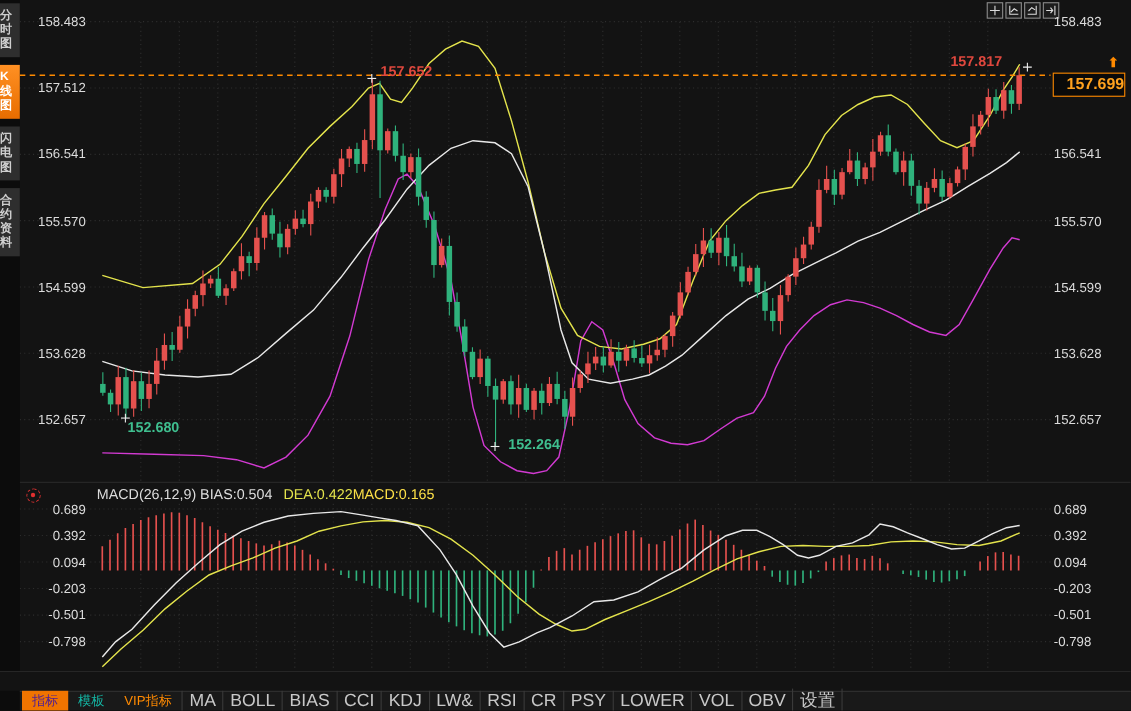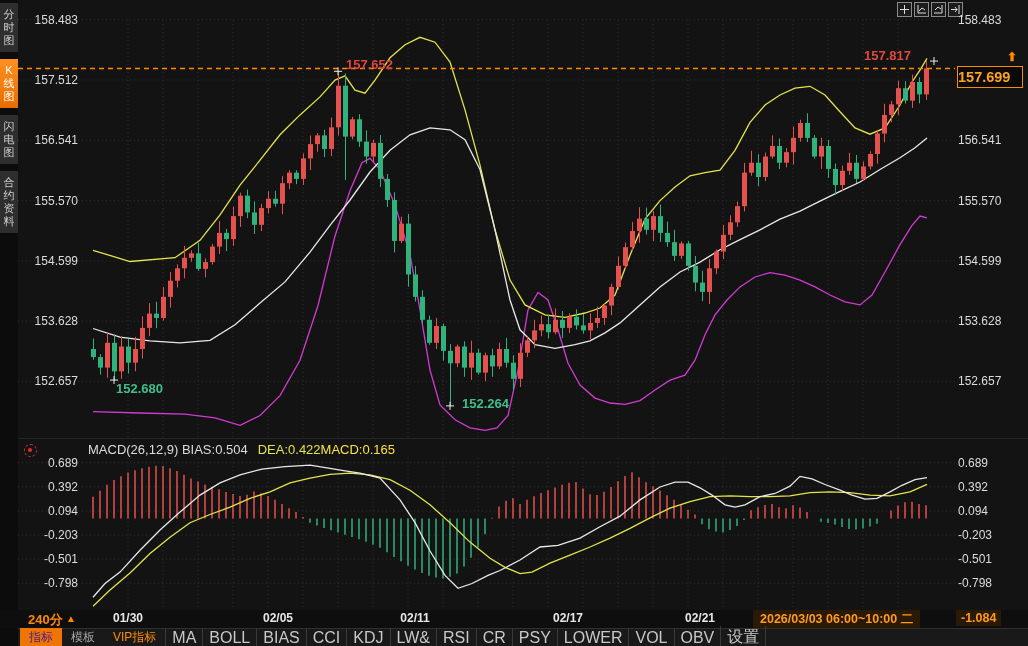--- a/index.html
+++ b/index.html
@@ -1,48 +1,48 @@
 <!DOCTYPE html>
 <html><head>
 <meta charset="utf-8">
 <style>
   html,body{margin:0;padding:0;background:#131313;width:1028px;height:646px;overflow:hidden;}
   #stage{position:relative;width:1028px;height:646px;font-family:"Liberation Sans",sans-serif;background:#131313;}
   #chart-svg{position:absolute;left:0;top:0;}
   #sidebar{position:absolute;left:0;top:0;width:18px;height:610px;background:#0c0c0c;}
-  .side-tab{width:18px;margin:0 0 7px 0;padding:5px 0;background:#2e2e2e;color:#cfcfcf;font-size:11px;line-height:13px;text-align:center;word-break:break-all;}
+  .side-tab{width:18px;margin:0 0 7px 0;padding:5px 0;background:#2e2e2e;color:#cfcfcf;font-size:11px;line-height:13px;word-break:break-all;font-weight:bold;}
   .side-tab.active{background:linear-gradient(#ff9023,#e86d00);color:#fff;}
   #header{position:absolute;left:88px;top:5px;font-size:13px;white-space:nowrap;}
   #header .sym{color:#eceaea;font-weight:bold;}
   #header .per{color:#ff8a00;font-weight:bold;margin-left:2px;}
   #header .minus{display:inline-block;width:11px;height:11px;border:1px solid #ff8a00;border-radius:50%;color:#ff8a00;font-size:10px;line-height:9px;text-align:center;margin:0 5px 0 6px;vertical-align:-1px;}
   #header .boll{color:#dcdcdc;margin-left:5px;}
   #header .up{color:#e3e34c;margin-left:10px;}
   #header .lo{color:#e254e2;margin-left:10px;}
   .plabel{position:absolute;left:30px;width:48px;text-align:right;font-size:12px;color:#dcdcdc;}
   .plabel-r{position:absolute;left:958px;font-size:12px;color:#dcdcdc;}
   .ann{position:absolute;font-size:13px;font-weight:bold;}
   .ann.green{color:#3fbf8f;}
   .ann.red{color:#e0483e;}
-  #price-box{position:absolute;left:957px;top:66px;width:64px;height:20px;border:1px solid #ff8a00;background:#0a0a0a;color:#ffa21e;font-size:14.5px;font-weight:bold;text-align:left;line-height:20px;}
+  #price-box{position:absolute;left:957px;top:66px;width:64px;height:20px;border:1px solid #ff8a00;background:#0a0a0a;color:#ffa21e;font-size:14.5px;font-weight:bold;text-align:right;line-height:20px;}
   #macd-header{position:absolute;left:88px;top:442px;font-size:13px;white-space:nowrap;}
   #macd-header .nm{color:#dcdcdc;}
   #macd-header .dea{color:#e3e34c;margin-left:10px;}
   #macd-header .mac{color:#fde047;margin-left:0;}
   #macd-icon{position:absolute;left:24px;top:444px;width:11px;height:11px;border:1px dashed #d03030;border-radius:50%;}
   #macd-icon:after{content:"";position:absolute;left:3px;top:3px;width:4px;height:4px;background:#e03030;border-radius:50%;}
   #xaxis{position:absolute;left:0;top:610px;width:1028px;height:18px;background:#0e0e0e;}
   .xdate{position:absolute;top:1px;transform:translateX(-50%);font-size:12px;font-weight:bold;color:#e6e6e6;}
   #xperiod{position:absolute;left:28px;top:1px;font-size:13px;font-weight:bold;color:#ff8a00;}
   #xtri{position:absolute;left:66px;top:3px;font-size:10px;color:#ff8a00;}
   #xcur{position:absolute;left:753px;top:0;background:#2a1a05;color:#ff9a1e;font-size:12.5px;font-weight:bold;padding:1px 7px;}
   #xmin{position:absolute;left:956px;top:0;background:#2a1a05;color:#ff9a1e;font-size:12.5px;font-weight:bold;padding:1px 5px;}
   #toolbar{position:absolute;left:18px;top:628px;width:1010px;height:18px;background:#191919;border-top:1px solid #303030;display:flex;align-items:center;padding-left:2px;box-sizing:border-box;}
   #toolbar-corner{position:absolute;left:0;top:628px;width:18px;height:18px;background:#0c0c0c;}
-  .tb-tab{font-size:12px;padding:1px 9px;color:#a3a3a3;}
+  .tb-tab{font-size:12px;padding:1px 9px;color:#14b8a6;}
   .tb-tab.active{background:#f07400;color:#4c1d95;}
   .tb-tab.vip{color:#ff8a00;}
   .tb-item{font-size:16px;padding:1px 6px;color:#c8c8c8;border-left:1px solid #3a3a3a;}
   .tb-item:last-child{border-right:1px solid #3a3a3a;}
   #tr-icons{position:absolute;left:895px;top:2px;display:flex;}
   .tr-ic{width:13px;height:13px;border:1px solid #8a8a8a;background:#1c1c1c;margin-left:2px;display:flex;align-items:center;justify-content:center;}
   #arrow-ic{position:absolute;left:1007px;top:50px;color:#ff8a00;font-size:12px;font-weight:bold;}
 </style>
 </head>
 <body>
@@ -568,31 +568,20 @@
   <div class="ann green" style="left:462px;top:396px;">152.264</div>
 
   <div id="price-box">157.699</div>
   <div id="arrow-ic">⬆</div>
 
   <div id="macd-header">
     <span class="nm">MACD(26,12,9) BIAS:0.504</span><span class="dea">DEA:0.422</span><span class="mac">MACD:0.165</span>
   </div>
   <div id="macd-icon"></div>
 
-  <div id="xaxis">
-    <span id="xperiod">240分</span>
-    <span id="xtri">▲</span>
-    <span id="xcur">2026/03/03 06:00~10:00 二</span>
-    <span id="xmin">-1.084</span>
-  <span class="xdate" style="left: 128px;">01/30</span>
-      <span class="xdate" style="left: 278px;">02/05</span>
-      <span class="xdate" style="left: 415px;">02/11</span>
-      <span class="xdate" style="left: 568px;">02/17</span>
-      <span class="xdate" style="left: 700px;">02/21</span>
-    </div>
 
   <div id="toolbar-corner"></div>
   <div id="toolbar">
       <span class="tb-tab active">指标</span>
       <span class="tb-tab ">模板</span>
       <span class="tb-tab vip">VIP指标</span>
       <span class="tb-item">MA</span>
       <span class="tb-item">BOLL</span>
       <span class="tb-item">BIAS</span>
       <span class="tb-item">CCI</span>

